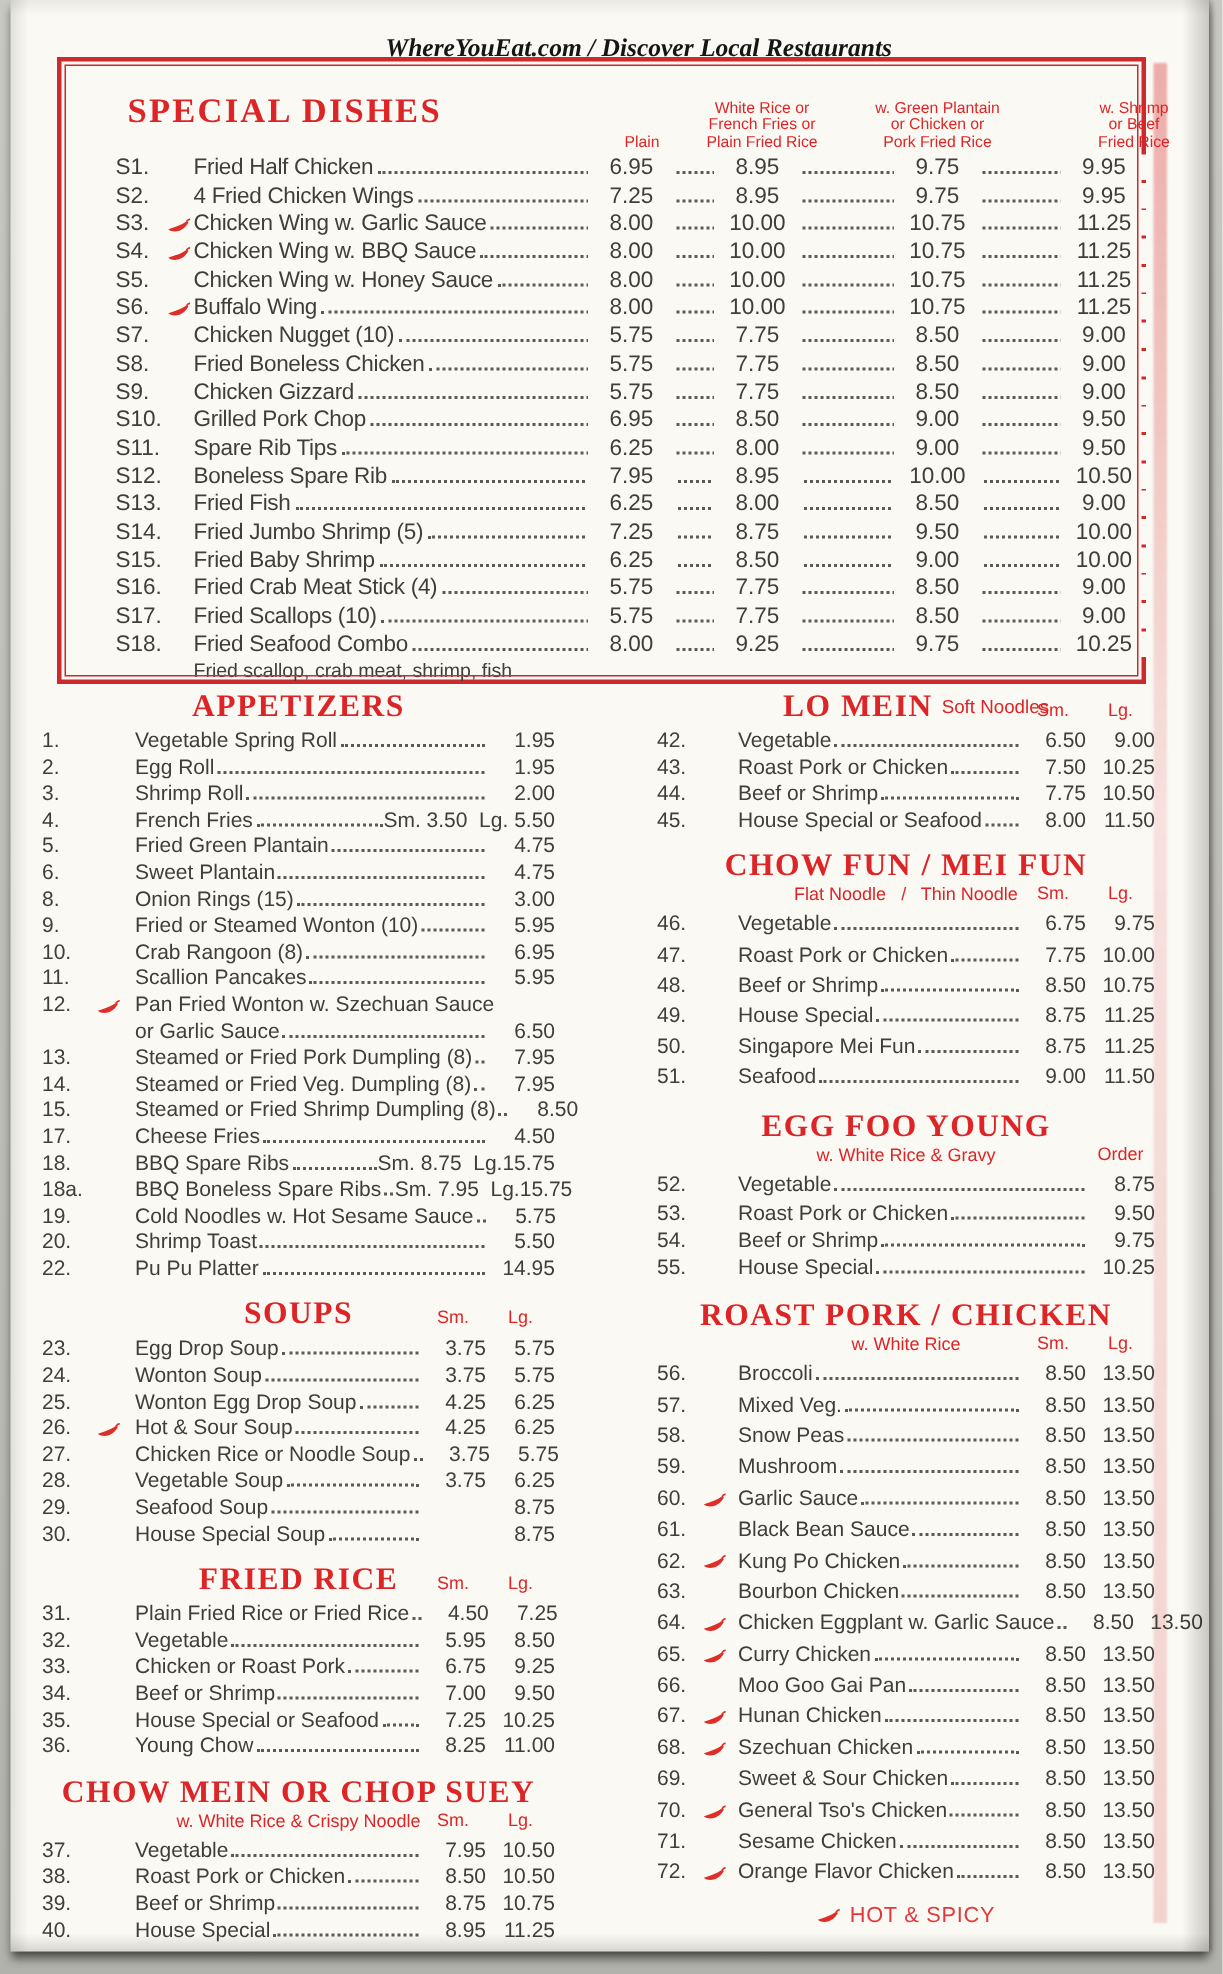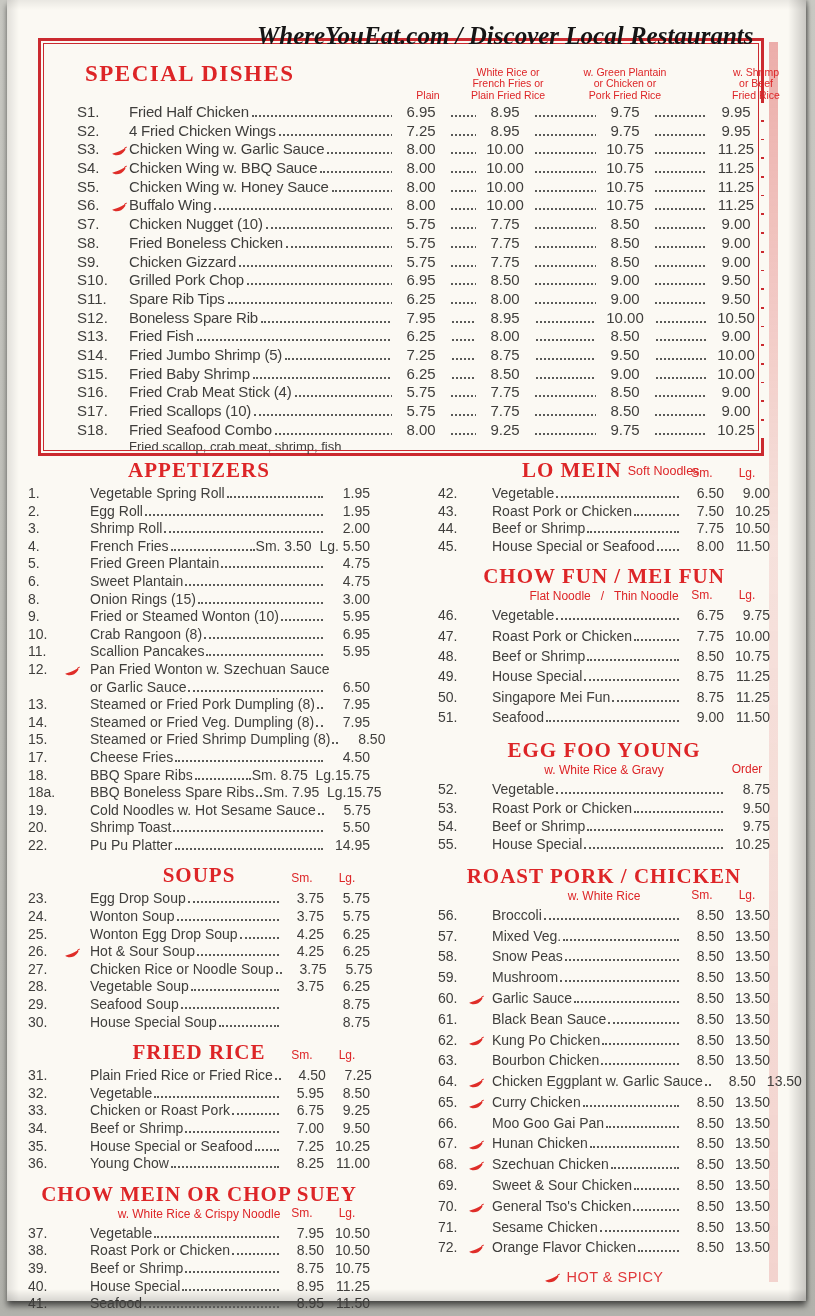--- a/index.html
+++ b/index.html
@@ -29,21 +29,21 @@
       linear-gradient(180deg, rgba(0,0,0,.07), rgba(0,0,0,0) 10px);
   }
   .pink-edge{
     position:absolute;left:762px;top:42px;width:9px;height:1240px;
     background:linear-gradient(180deg,rgba(214,60,60,.40),rgba(214,60,60,.12) 40%,rgba(214,60,60,.20));
     filter:blur(.7px);
   }
   .watermark{
     position:absolute;left:250px;top:22px;width:545px;z-index:5;
     font-family:"Liberation Serif", serif;font-style:italic;font-weight:bold;
-    font-size:25px;color:#151515;white-space:nowrap;letter-spacing:0px;
+    font-size:17px;color:#151515;white-space:nowrap;letter-spacing:0px;
   }
   
   .special-box{
     position:absolute;left:31px;top:38px;width:726px;height:418px;
     border:3px solid var(--border-red);
   }
   .special-box::after{
     content:"";position:absolute;inset:2px;border:1px solid var(--border-red);
     pointer-events:none;
   }
@@ -665,28 +665,20 @@
             <span class="mi-p p-lg">10.75</span>
           </div>
           <div class="mi">
             <span class="mi-num">40.</span>
             <span class="mi-pep"></span>
             <span class="mi-name">House Special</span>
             <span class="mi-dots"></span>
             <span class="mi-p p-sm">8.95</span>
             <span class="mi-p p-lg">11.25</span>
           </div>
-          <div class="mi">
-            <span class="mi-num">41.</span>
-            <span class="mi-pep"></span>
-            <span class="mi-name">Seafood</span>
-            <span class="mi-dots"></span>
-            <span class="mi-p p-sm">8.95</span>
-            <span class="mi-p p-lg">11.50</span>
-          </div>
         </div>
       </div>
     <div class="col-right">
       <div class="menu-section sec-lo-mein">
           <div class="sec-head">
             <div class="sec-line1"><span class="sec-title">LO MEIN</span><span class="sec-sub-inline">Soft Noodles</span><span class="sec-sizes">
                 <span class="sec-size s0">Sm.</span>
                 <span class="sec-size s1">Lg.</span>
               </span></div>
           </div>

